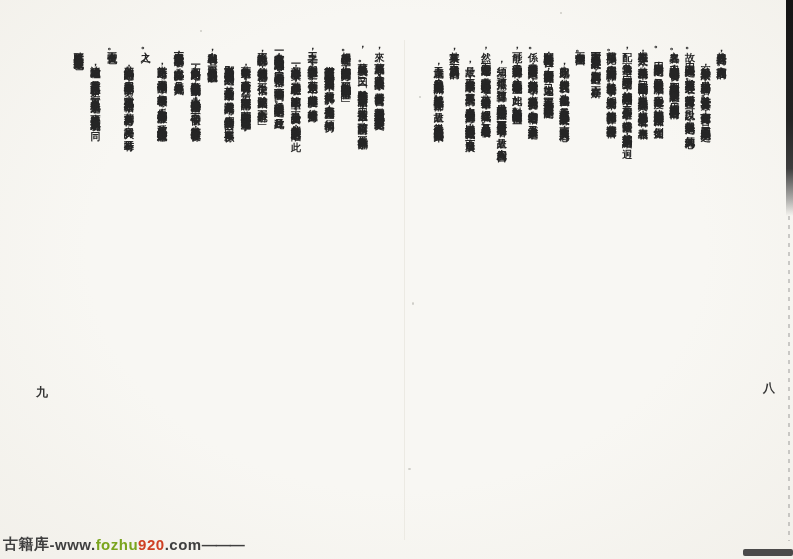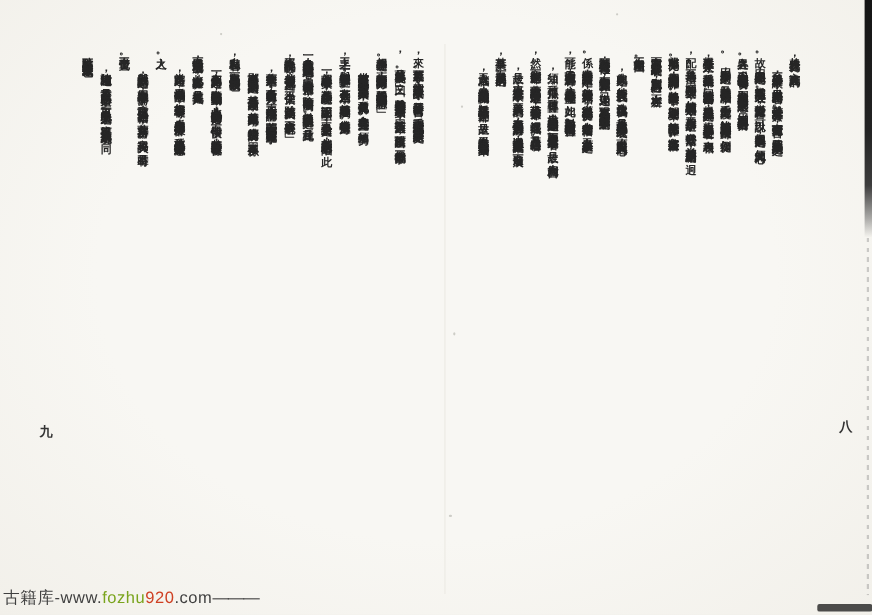--- a/index.html
+++ b/index.html
@@ -40,21 +40,21 @@
   }
   .gutter-line{
     position:absolute;left:404px;top:40px;width:1px;height:500px;
     background:#eceae3;
   }
   .noise{position:absolute;background:#9a9890;opacity:.45;border-radius:50%;}
   
   .watermark{
     position:absolute;left:3px;top:534px;height:22px;
     font-family:"Liberation Sans","DejaVu Sans",sans-serif;
-    font-size:15px;font-weight:normal;letter-spacing:.5px;white-space:nowrap;
+    font-size:15px;font-weight:bold;letter-spacing:.5px;white-space:nowrap;
   }
   .watermark span{vertical-align:middle;}
   .wm-dash{letter-spacing:-1px;}
 </style>
 </head>
 <body>
 
 <div class="scan">
 
   <div class="page page-right">

